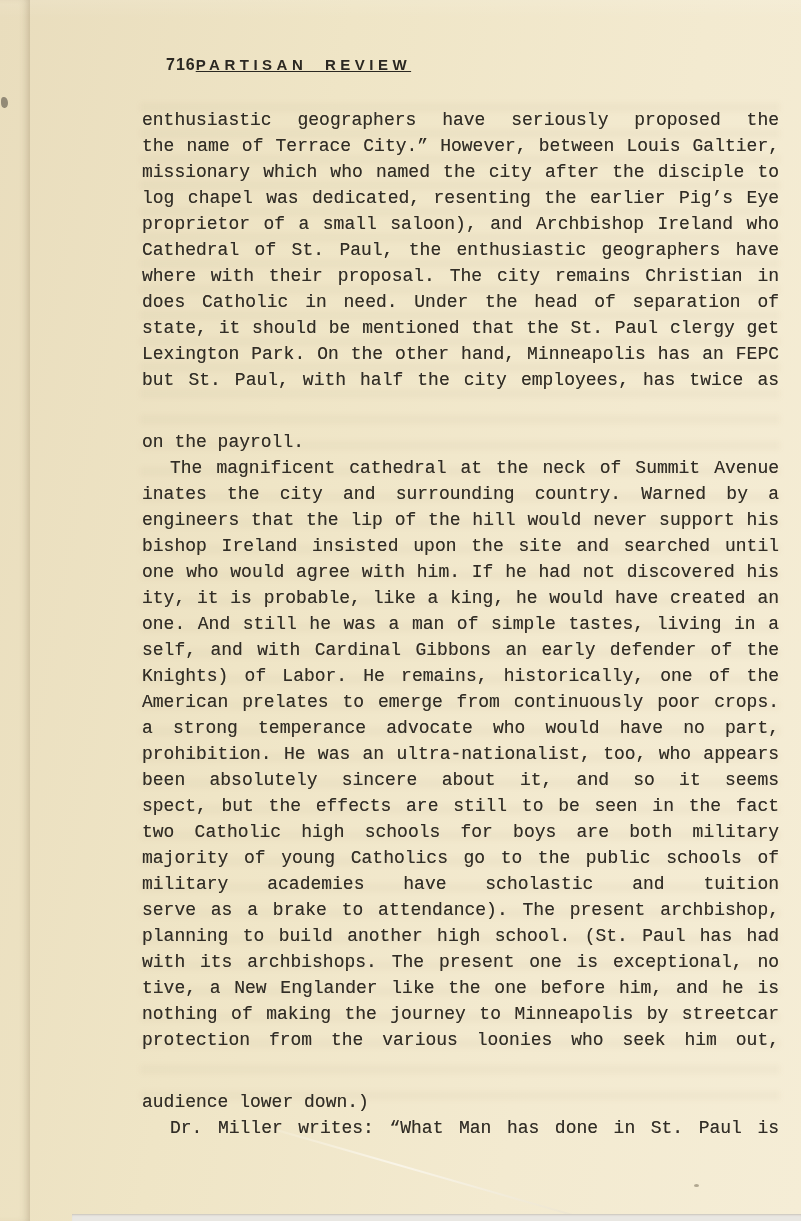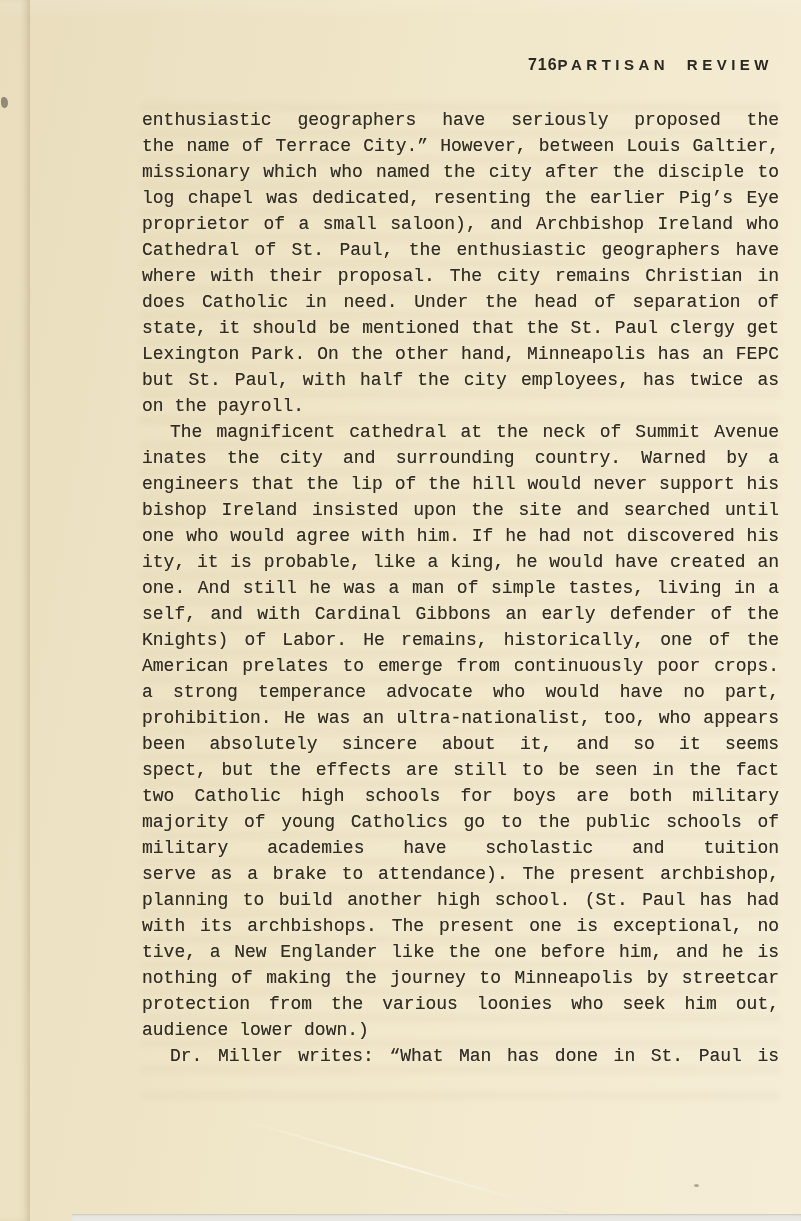--- a/index.html
+++ b/index.html
@@ -54,39 +54,39 @@
     position:absolute;left:694px;top:1184px;width:5px;height:3px;
     background:rgba(120,110,88,0.55);border-radius:50%;
   }
   
   .bottom-strip{
     position:absolute;left:72px;right:0;bottom:0;height:7px;
     background:#e9e7e2;
     box-shadow:inset 0 2px 2px -1px rgba(140,130,110,0.35);
   }
   .header{
-    position:absolute;left:136px;top:56px;width:637px;
-    display:flex;justify-content:flex-end;align-items:baseline;
+    position:absolute;left:159px;top:56px;width:637px;
+    display:flex;justify-content:flex-start;align-items:baseline;
     font-family:"Liberation Sans", sans-serif;font-weight:bold;color:#2b2822;
   }
   .pagenum{font-size:16px;letter-spacing:1px;padding-left:7px;}
-  .journal{font-size:15px;letter-spacing:4.5px;word-spacing:9px;}
+  .journal{font-size:15px;letter-spacing:4.5px;word-spacing:9px;text-decoration:underline;}
   .bodytext{
     position:absolute;left:142px;top:107px;width:637px;
     font-size:18px;line-height:26px;color:#312d26;
     text-shadow:0 0 0.4px rgba(49,45,38,0.55);
     font-family:Liberation Mono, monospace;
   }
   .line{
     height:26px;overflow:hidden;white-space:nowrap;
     text-align:justify;text-align-last:justify;
     white-space:normal;
   }
   .line.indent{padding-left:28px;}
-  .line.end{text-align-last:left;}
+  .line.end{text-align-last:left;margin-top:36px;}
 </style>
 </head>
 <body>
 
 <div class="page">
   <div class="page-edge"></div>
   <div class="edge-speck"></div>
   <div class="ghost"></div>
   <div class="crease"></div>
   <div class="speck-br"></div>

